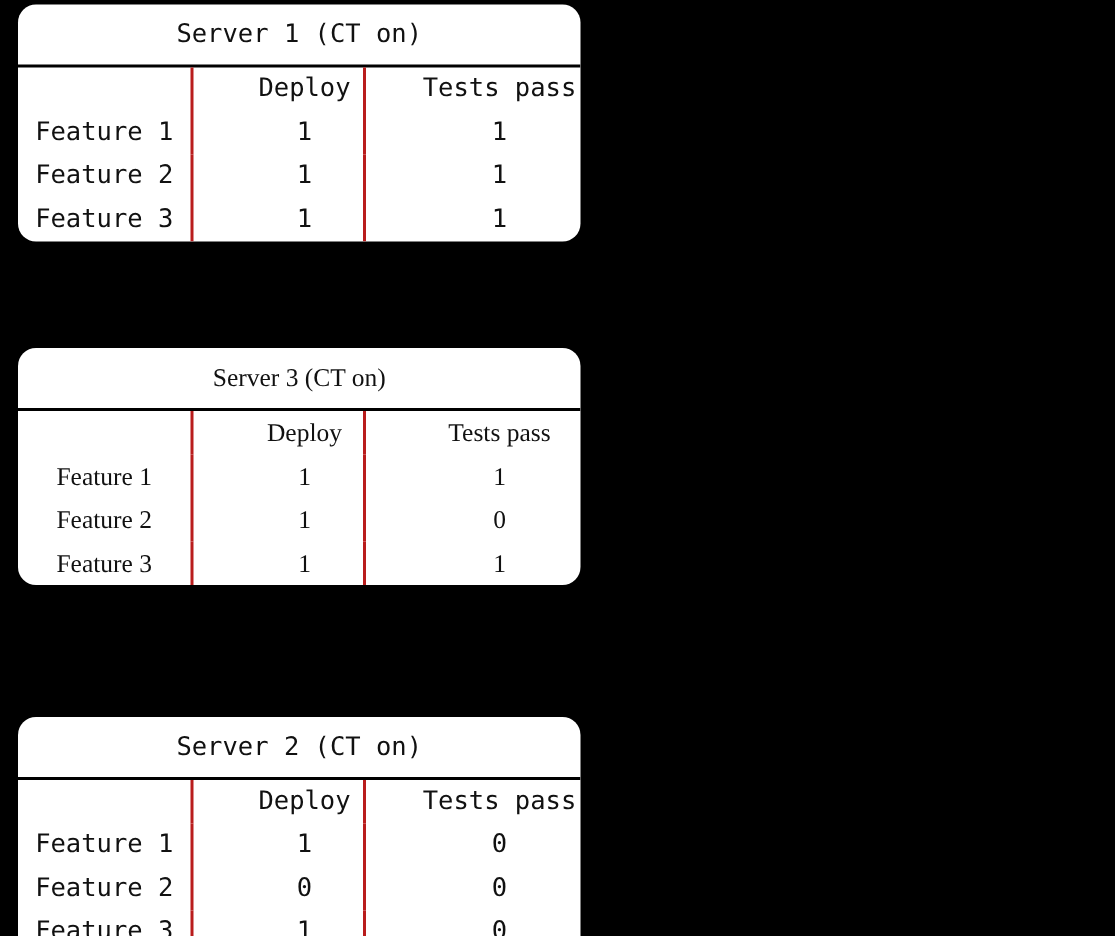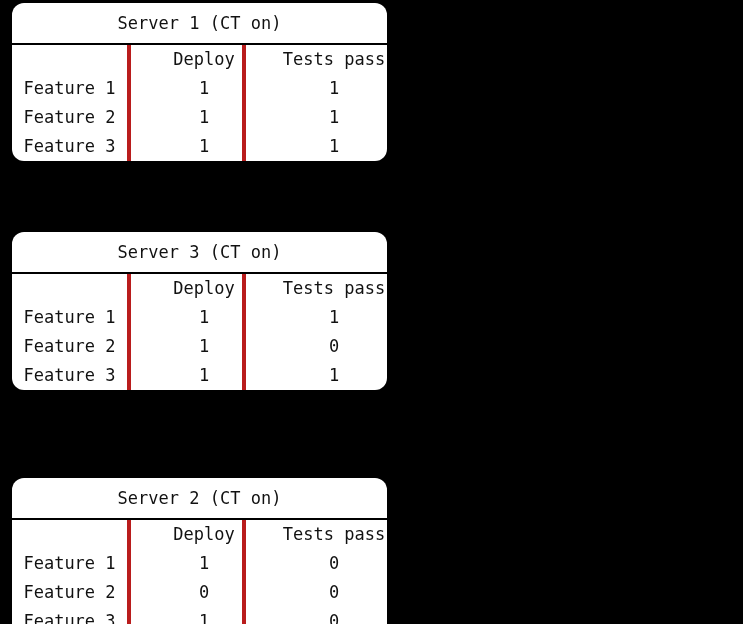--- a/index.html
+++ b/index.html
@@ -18,21 +18,21 @@
   }
   .card {
     position: absolute;
     left: 12px;
     width: 375px;
     background: #ffffff;
     border-radius: 12px;
     overflow: hidden;
   }
   .card-1 { top: 3px; }
-  .card-2 { top: 232px; }
+  .card-2 { top: 232px; font-family: Liberation Serif, serif; }
   .card-3 { top: 462px; margin-top: 16px; }
   .card-title {
     height: 40px;
     line-height: 40px;
     text-align: center;
     font-size: 17px;
     border-bottom: 2px solid #000000;
     white-space: pre;
   }
   .card-table {
@@ -40,21 +40,21 @@
     grid-template-columns: 115px 115px 145px;
   }
   .cell {
     box-sizing: border-box;
     height: 29px;
     line-height: 29px;
     text-align: center;
     font-size: 17px;
     white-space: pre;
   }
-  .col2, .col3 { border-left: 4px solid #b91c1c; padding-left: 35px; }
+  .col2, .col3 { border-left: 2px solid #b91c1c; padding-left: 35px; }
 </style>
 </head>
 <body>
 
 <div class="stage">
 
   <div class="card card-1">
     <div class="card-title">Server 1 (CT on)</div>
     <div class="card-table">
       <div class="cell col1"></div>

